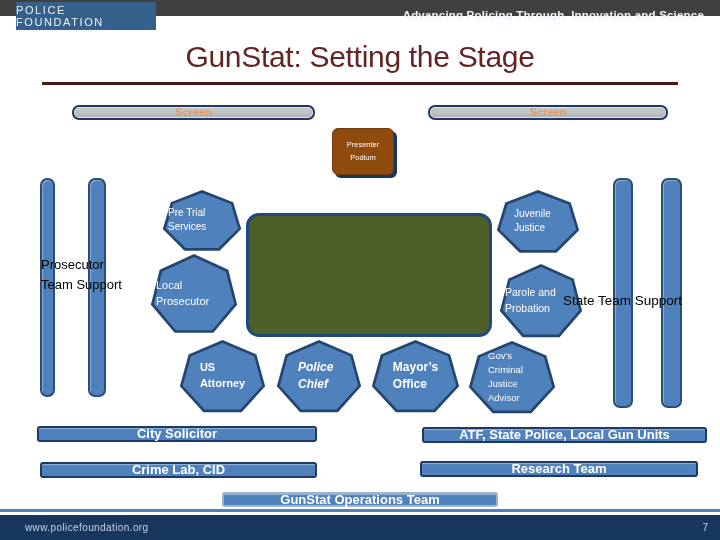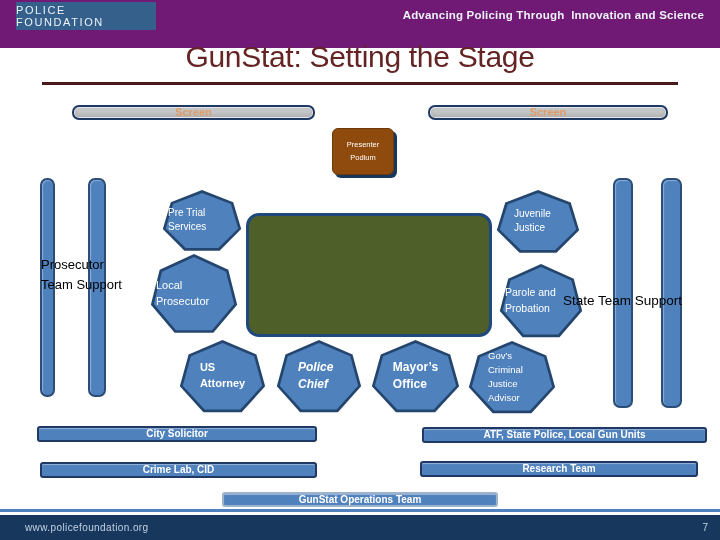--- a/index.html
+++ b/index.html
@@ -2,21 +2,21 @@
 <html><head>
 <meta charset="utf-8">
 <style>
   * { margin:0; padding:0; box-sizing:border-box; }
   html,body { background:#888; }
   .slide {
     position:relative; width:720px; height:540px; background:#ffffff;
     font-family:"Liberation Sans", sans-serif; overflow:hidden; margin:0 auto;
   }
   
-  .header { position:absolute; left:0; top:0; width:720px; height:48px; background:#701a75; }
+  .header { position:absolute; left:0; top:0; width:720px; height:16px; background:#404040; }
   .logo-box {
     position:absolute; left:16px; top:2px; width:140px; height:28px; background:#35608C;
     display:flex; align-items:center; justify-content:center;
     color:#EDF2F8; font-size:11px; letter-spacing:1.6px; font-weight:500;
   }
   .tagline {
     position:absolute; right:16px; top:0; height:30px; line-height:30px;
     color:#EDF2F8; font-size:11.5px; font-weight:700; letter-spacing:0.2px; white-space:pre;
   }
   
@@ -61,21 +61,21 @@
   .hept.bold .lbl { font-weight:700; font-size:12px; }
   .hept.small .lbl { font-size:9.5px; line-height:1.5; }
   
   .group-label { position:absolute; color:#000; font-size:13px; line-height:1.5; z-index:6; }
   
   .hbar {
     position:absolute; height:16px; background:#4F81BD; border:2px solid #1F3864; border-radius:3px;
     display:flex; align-items:center; justify-content:center;
     box-shadow: inset 0 1px 1px rgba(255,255,255,.4);
   }
-  .hbar span { color:#fff; font-size:10px; font-weight:700; line-height:12px; white-space:nowrap; }
+  .hbar span { color:#fff; font-size:13px; font-weight:700; line-height:12px; white-space:nowrap; }
   .hbar.light { border-color:#9DB3CC; }
   
   .divider { position:absolute; left:0; top:509px; width:720px; height:3px; background:#4F81BD; }
   .footer { position:absolute; left:0; top:515px; width:720px; height:25px; background:#17375D; }
   .footer .url {
     position:absolute; left:25px; top:0; height:25px; line-height:25px;
     color:#C2D1E6; font-size:10px; letter-spacing:0.4px;
   }
   .footer .page { position:absolute; right:12px; top:0; height:25px; line-height:25px; color:#C2D1E6; font-size:10px; }
 </style>

